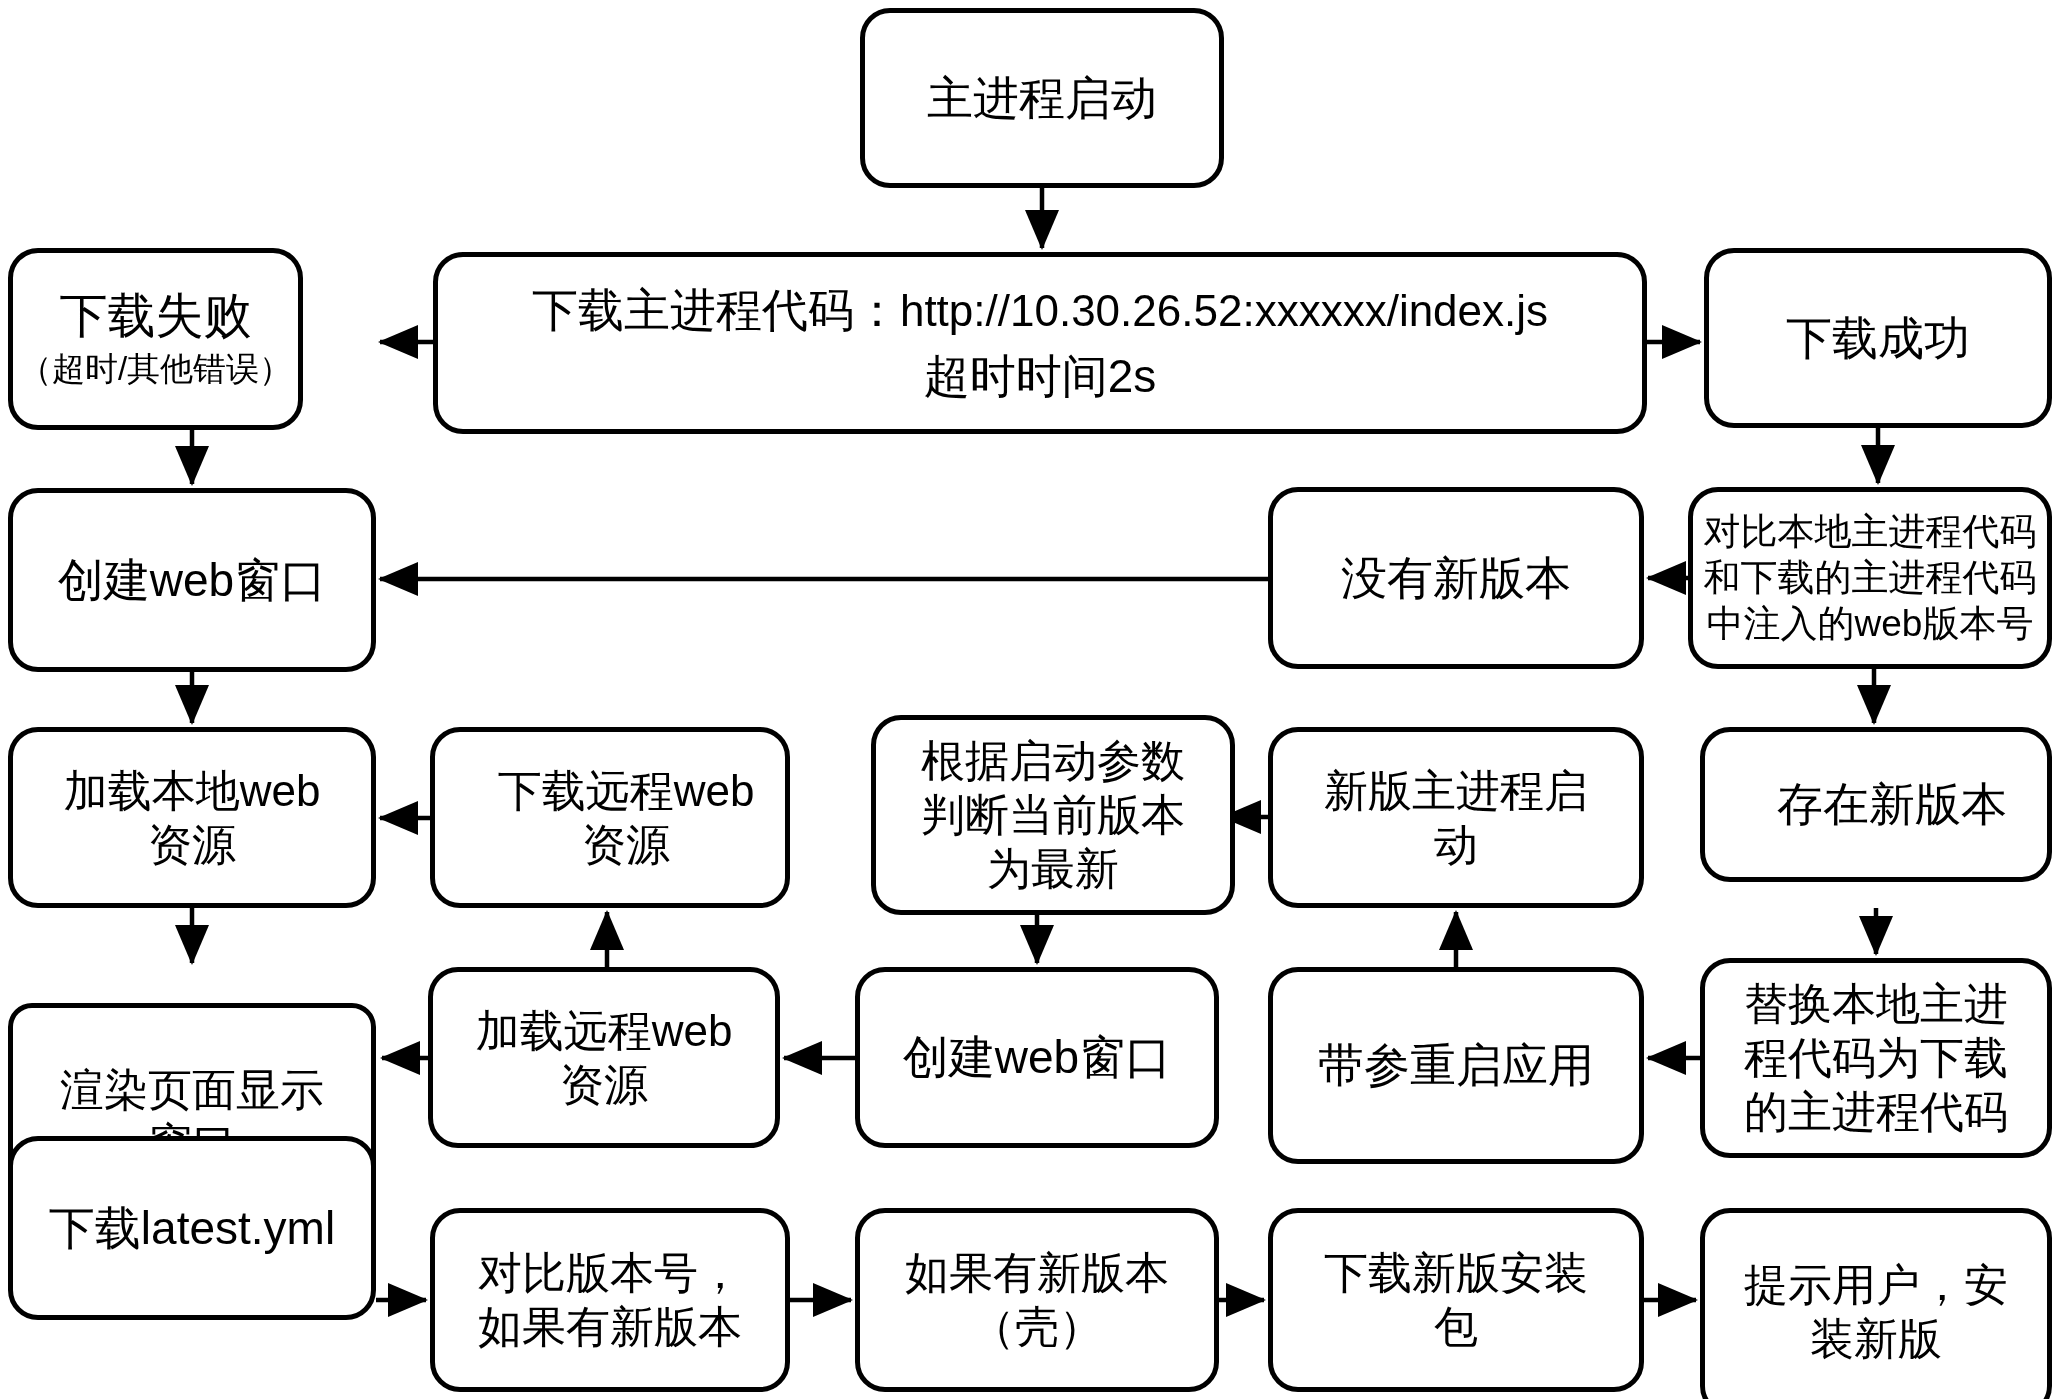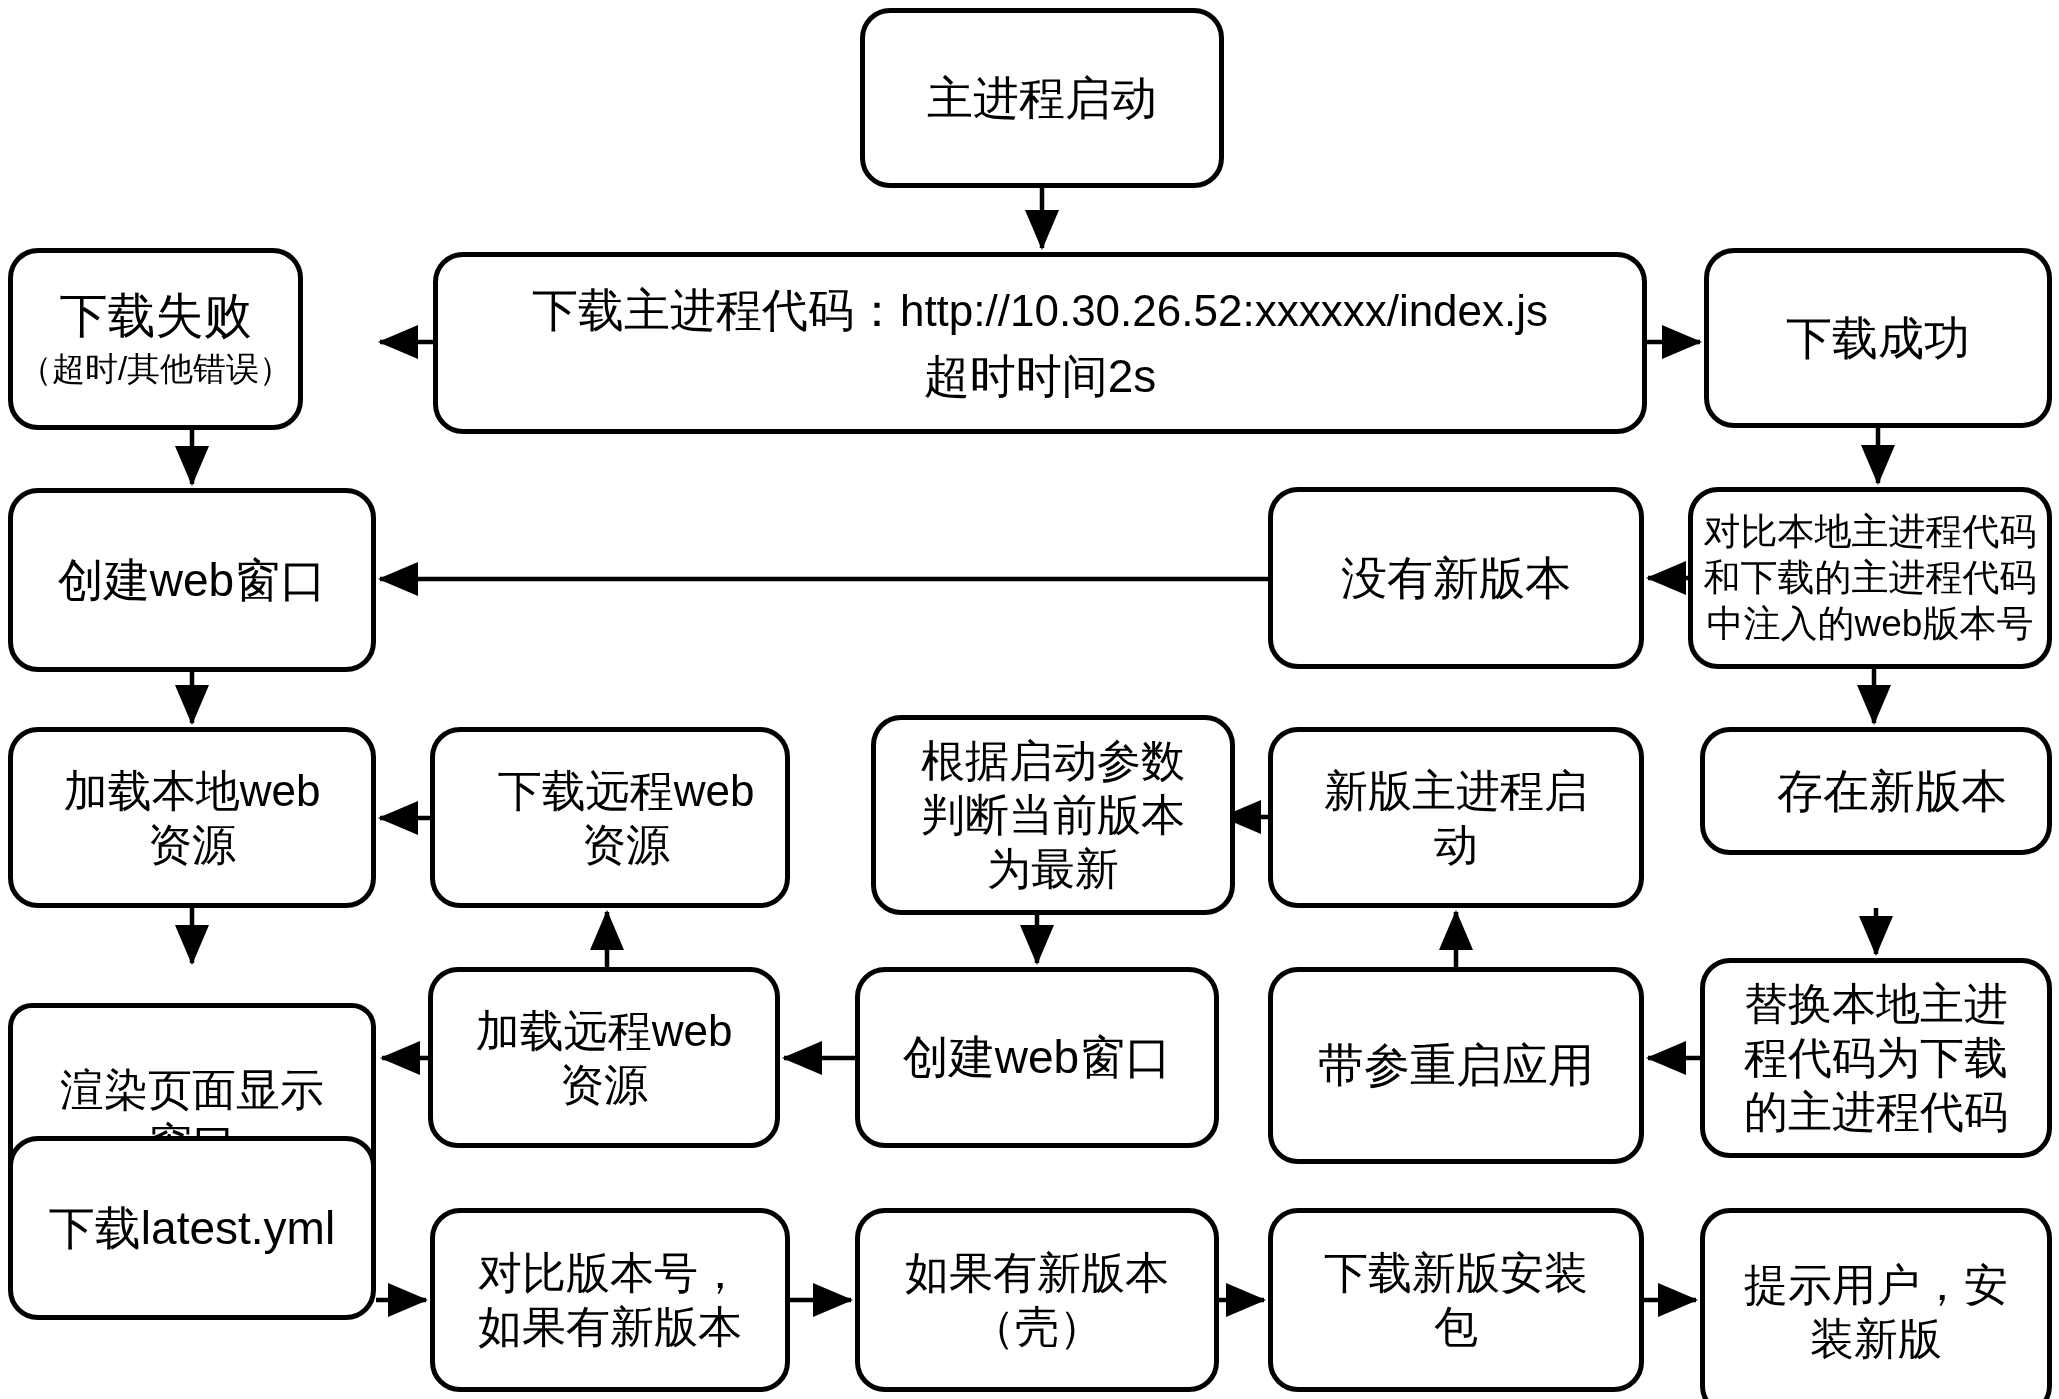--- a/index.html
+++ b/index.html
@@ -95,21 +95,21 @@
   <div class="node fs44" style="left:430px;top:727px;width:360px;height:181px;padding-left:32px;">下载远程web
 资源</div>
 
   <div class="node fs44" style="left:871px;top:715px;width:364px;height:200px;">根据启动参数
 判断当前版本
 为最新</div>
 
   <div class="node fs44" style="left:1268px;top:727px;width:376px;height:181px;">新版主进程启
 动</div>
 
-  <div class="node fs46" style="left:1700px;top:727px;width:352px;height:128px;padding-left:32px;">存在新版本</div>
+  <div class="node fs46" style="left:1700px;top:727px;width:352px;height:155px;padding-left:32px;">存在新版本</div>
 
   <div class="node fs44" style="left:8px;top:1003px;width:368px;height:228px;border-radius:24px;">渲染页面显示
 窗口</div>
 
   <div class="node fs44" style="left:428px;top:967px;width:352px;height:181px;">加载远程web
 资源</div>
 
   <div class="node fs46" style="left:855px;top:967px;width:364px;height:181px;">创建web窗口</div>
 
   <div class="node fs46" style="left:1268px;top:967px;width:376px;height:197px;">带参重启应用</div>

